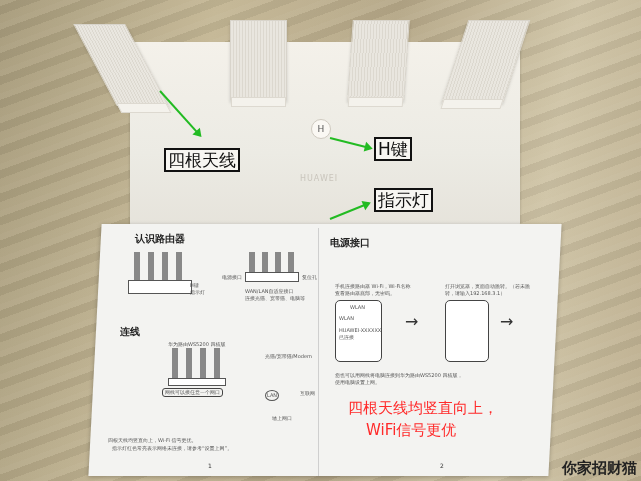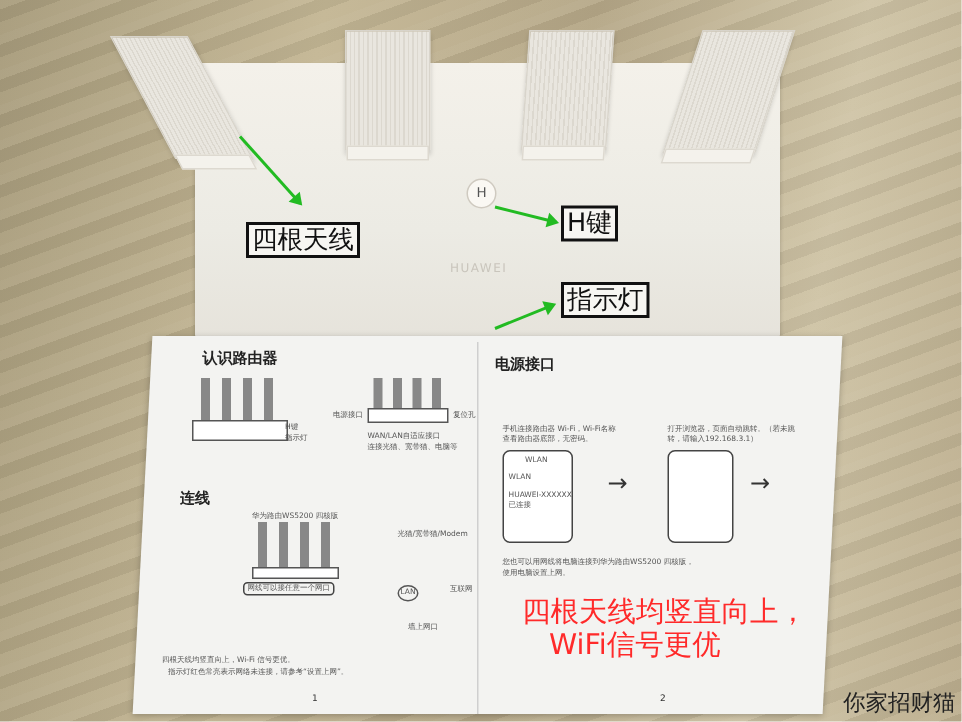--- a/index.html
+++ b/index.html
@@ -29,23 +29,23 @@
     .manual { position:absolute; left:95px; top:224px; width:460px; height:252px;
       background:#f3f3f1; transform: skewX(-3deg); box-shadow: 0 1px 4px rgba(0,0,0,0.25); }
     .page-divider { position:absolute; left:318px; top:228px; width:1px; height:248px; background:#cfcfcf; }
     .sec-title { position:absolute; font-weight:bold; font-size:10px; color:#222; }
     .tiny { position:absolute; font-size:5px; color:#555; line-height:7px; white-space:nowrap; }
     .mini-router { position:absolute; }
     .mini-router .ant { position:absolute; width:6px; height:28px; background:#888; top:0; }
     .mini-router .base { position:absolute; top:28px; height:12px; border:1px solid #555; background:#fff; }
     .phone { position:absolute; border:1.5px solid #444; border-radius:5px; background:#fff; }
     .big-arrow { position:absolute; font-size:16px; color:#333; }
-    .red-note { position:absolute; color:#ff2a2a; font-size:19px; line-height:20px; white-space:nowrap; }
+    .red-note { position:absolute; color:#ff2a2a; font-size:15px; line-height:20px; white-space:nowrap; }
     .pagenum { position:absolute; font-size:6px; color:#333; }
-    .watermark { position:absolute; right:4px; bottom:3px; font-size:15px; color:#222; }
+    .watermark { position:absolute; right:4px; bottom:3px; font-size:15px; color:#222;font-weight:bold; }
   </style>
 </head>
 <body>
 
 <div class="wood"></div>
 
 <div class="router">
   <div class="hbtn" style="left:181px;top:77px;">H</div>
   <div class="brand" style="left:170px;top:132px;">HUAWEI</div>
 </div>

